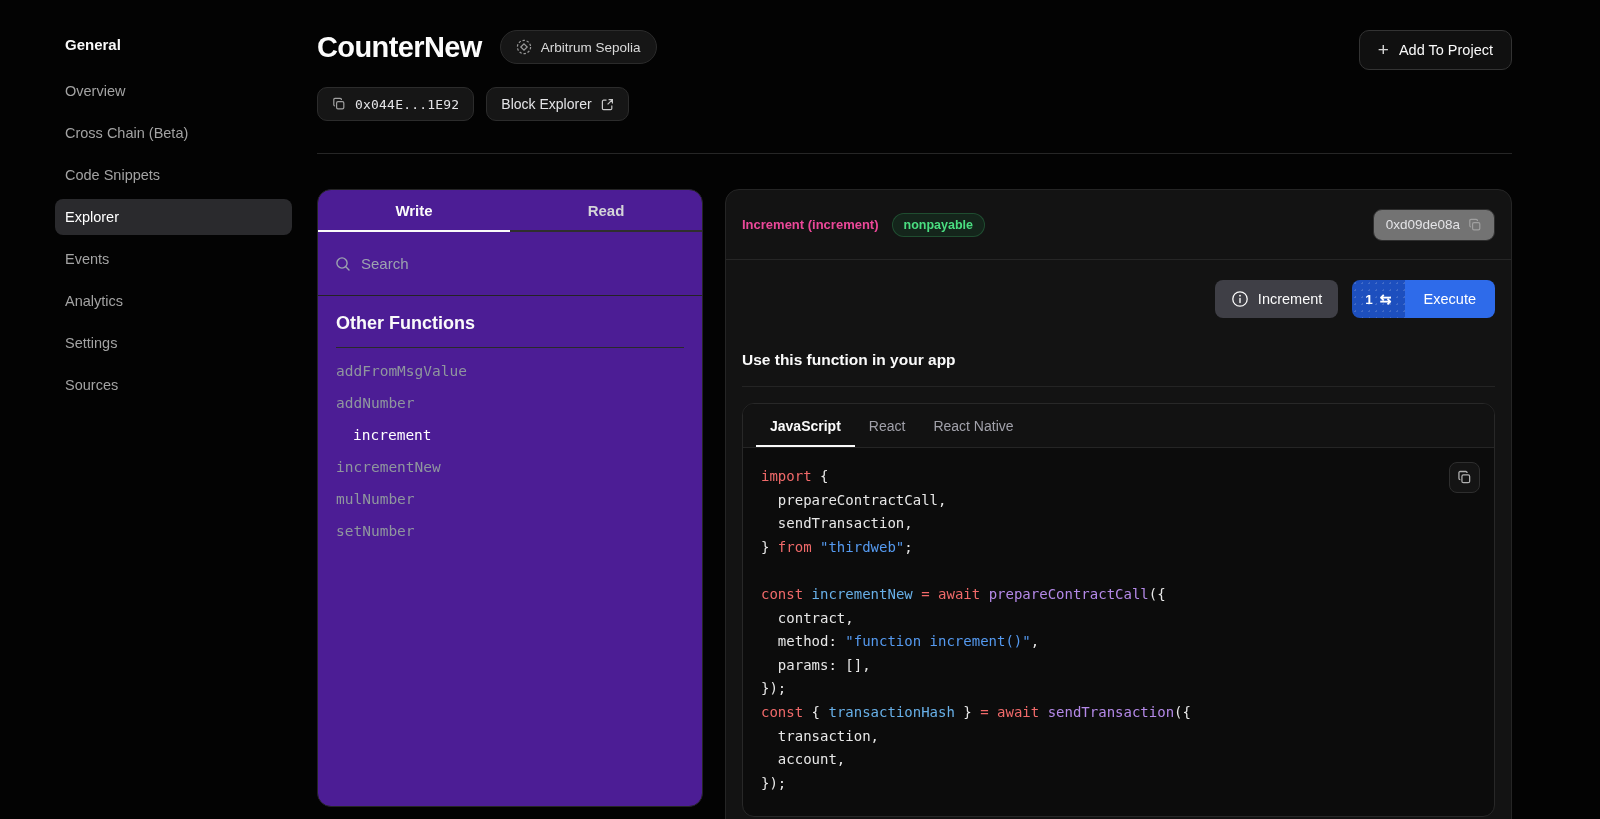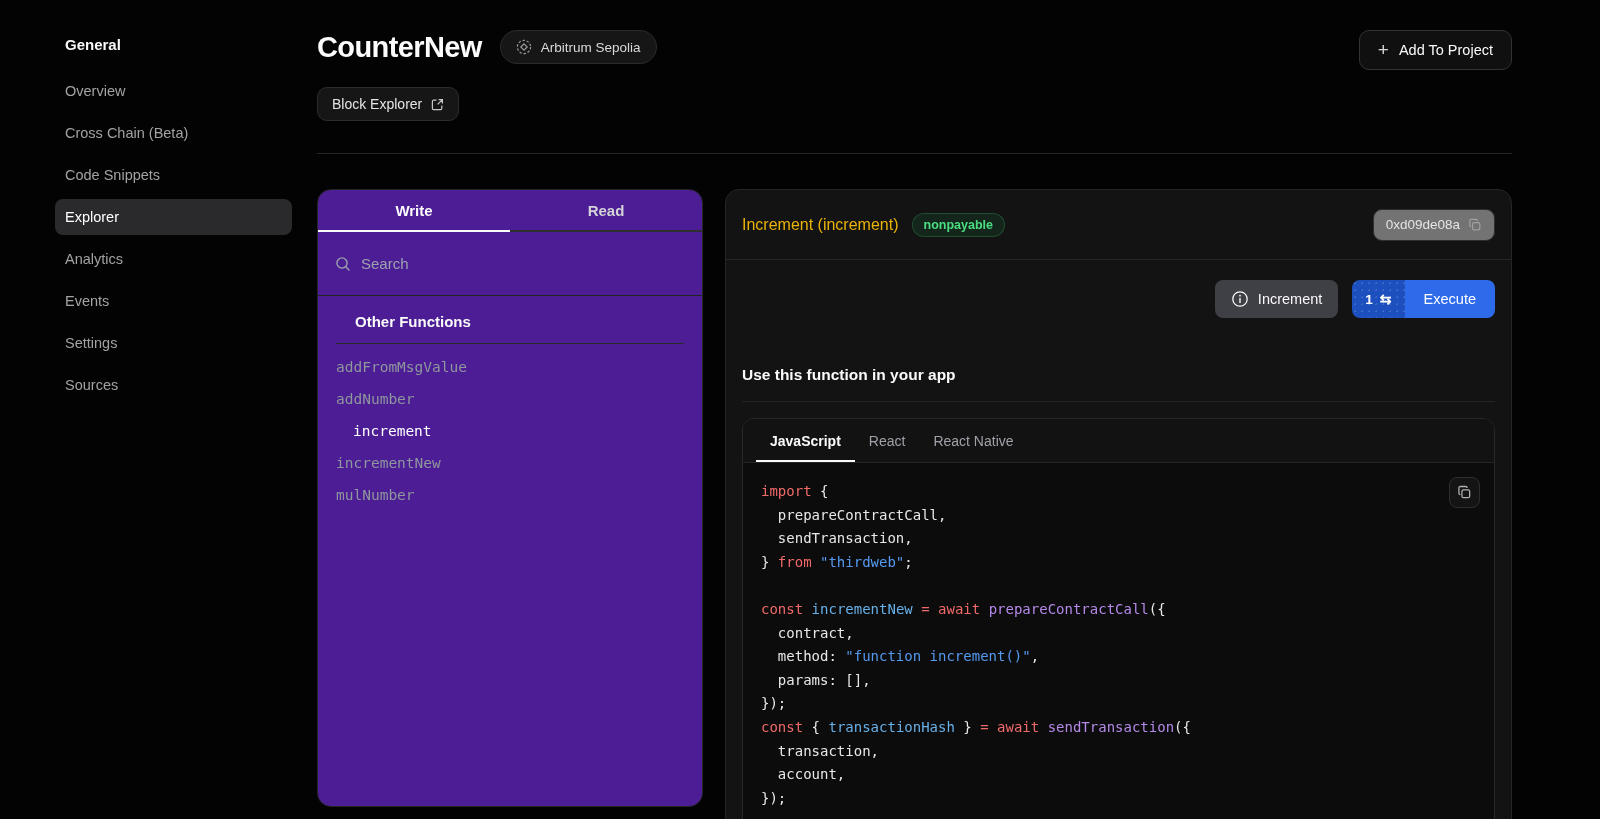--- a/index.html
+++ b/index.html
@@ -67,39 +67,39 @@
   .wr-tab.active::after { content:""; position:absolute; left:0; right:0; bottom:-2px; height:2px; background:#fafafa; }
 
   .search-row { height:64px; display:flex; align-items:center; gap:10px; padding:0 17px; border-bottom:1px solid #242424; }
   .search-row input {
     flex:1; background:transparent; border:none; outline:none;
     color:#e5e5e5; font-size:15px; font-family:inherit;
   }
   .search-row input::placeholder { color:#9ca3af; }
 
   .fn-section { padding:17px 18px; }
-  .fn-title { font-size:15px; font-weight:700; color:#fafafa;margin-left:19px; }
+  .fn-title { font-size:18px; font-weight:700; color:#fafafa; }
   .fn-divider { height:1px; background:#2a2a2a; margin:13px 0 7px 0; }
   .fn-item {
     font-family:"DejaVu Sans Mono", monospace; font-size:14.5px;
     color:#8f969e; padding:8px 0; cursor:pointer; white-space:nowrap;
   }
   .fn-item.selected { color:#ffffff;margin-left:17px; }
 
   .right-panel {
     flex:1; min-height:700px;
     background:#131313; border:1px solid #252525; border-radius:14px;
     overflow:hidden;
   }
   .detail-header {
     height:70px; display:flex; align-items:center; justify-content:space-between;
     padding:0 16px; border-bottom:1px solid #262626;
   }
   .dh-left { display:flex; align-items:center; gap:13px; }
-  .fn-heading { font-size:16px; font-weight:400; color:#eab308; }
+  .fn-heading { font-size:13px; font-weight:700; color:#ec4899; }
   .badge-green {
     height:24px; display:inline-flex; align-items:center; padding:0 11px; border-radius:12px;
     background:rgba(34,197,94,0.10); border:1px solid rgba(74,222,128,0.22);
     color:#4ade80; font-size:12.5px; font-weight:600;
   }
   .selector-chip {
     height:32px; display:inline-flex; align-items:center; gap:8px; padding:0 12px;
     background:#737373; border:1px solid #2e2e2e; border-radius:9px;
     color:#e4e4e7; font-size:13.5px; cursor:pointer; font-family:inherit;
   }
@@ -118,21 +118,21 @@
     background-image:radial-gradient(rgba(255,255,255,0.16) 1px, transparent 1px);
     background-size:7px 7px;
     color:#ffffff; font-size:13.5px; font-weight:600;
   }
   .swap-glyph { font-size:14px; }
   .exec-label {
     display:inline-flex; align-items:center; padding:0 19px;
     background:#2e6bea; color:#ffffff; font-size:14.5px; font-weight:500;
   }
 
-  .usage-heading { margin-top:48px; font-size:15.5px; font-weight:600; color:#fafafa; }
+  .usage-heading { margin-top:33px; font-size:15.5px; font-weight:600; color:#fafafa; }
   .usage-divider { height:1px; background:#242424; margin-top:17px; }
 
   .code-card { margin:16px 0 16px 0; border:1px solid #282828; border-radius:12px; height:414px; overflow:hidden; background:#0c0c0c; }
   .code-tabs { display:flex; align-items:stretch; height:44px; border-bottom:1px solid #252525; padding-left:13px; background:#121212; }
   .code-tab {
     display:flex; align-items:center; padding:0 14px; position:relative;
     font-size:14px; color:#a1a1aa; cursor:pointer;
   }
   .code-tab.active { color:#fafafa; font-weight:600; }
   .code-tab.active::after { content:""; position:absolute; left:0; right:0; bottom:0; height:2px; background:#fafafa; }
@@ -156,22 +156,22 @@
 
 <div class="app">
 
   <aside class="sidebar">
     <div class="side-heading">General</div>
     <nav id="side-nav">
         <div class="side-item">Overview</div>
         <div class="side-item">Cross Chain (Beta)</div>
         <div class="side-item">Code Snippets</div>
         <div class="side-item active">Explorer</div>
+        <div class="side-item">Events</div>
         <div class="side-item">Analytics</div>
-        <div class="side-item">Events</div>
         <div class="side-item">Settings</div>
         <div class="side-item">Sources</div>
       </nav>
   </aside>
 
   <main class="main">
 
     <div class="header-top">
       <div class="title-wrap">
         <h1 class="page-title">CounterNew</h1>
@@ -183,20 +183,27 @@
           <span>Arbitrum Sepolia</span>
         </span>
       </div>
       <button class="btn-ghost">
         <span class="plus-glyph">+</span>
         <span>Add To Project</span>
       </button>
     </div>
 
     <div class="header-row2">
+      <button class="chip mono">
+        <svg class="icon" width="14" height="14" viewBox="0 0 14 14" fill="none">
+          <rect x="4.6" y="4.6" width="7.2" height="7.2" rx="1.4" stroke="#a0a0a0" stroke-width="1.2"></rect>
+          <path d="M9.4 2.9 V2.6 A1.2 1.2 0 0 0 8.2 1.4 H3.0 A1.2 1.2 0 0 0 1.8 2.6 V7.8 A1.2 1.2 0 0 0 3.0 9.0 H3.1" stroke="#a0a0a0" stroke-width="1.2"></path>
+        </svg>
+        <span>0x044E...1E92</span>
+      </button>
       <button class="chip">
         <span>Block Explorer</span>
         <svg class="icon" width="13" height="13" viewBox="0 0 13 13" fill="none">
           <path d="M10.8 7.5 V10.4 A1.2 1.2 0 0 1 9.6 11.6 H2.6 A1.2 1.2 0 0 1 1.4 10.4 V3.4 A1.2 1.2 0 0 1 2.6 2.2 H5.5" stroke="#c8c8c8" stroke-width="1.2"></path>
           <path d="M7.6 1.6 H11.4 V5.4 M11.2 1.8 L6.6 6.4" stroke="#c8c8c8" stroke-width="1.2"></path>
         </svg>
       </button>
     </div>
 
     <hr class="rule">
@@ -217,20 +224,21 @@
         </div>
         <div class="fn-section">
           <h3 class="fn-title">Other Functions</h3>
           <div class="fn-divider"></div>
           <div id="fn-list">
               <div class="fn-item">addFromMsgValue</div>
               <div class="fn-item">addNumber</div>
               <div class="fn-item selected">increment</div>
               <div class="fn-item">incrementNew</div>
               <div class="fn-item">mulNumber</div>
+              <div class="fn-item">setNumber</div>
             </div>
         </div>
       </section>
 
       <section class="right-panel">
         <header class="detail-header">
           <div class="dh-left">
             <h2 class="fn-heading">Increment (increment)</h2>
             <span class="badge-green">nonpayable</span>
           </div>

